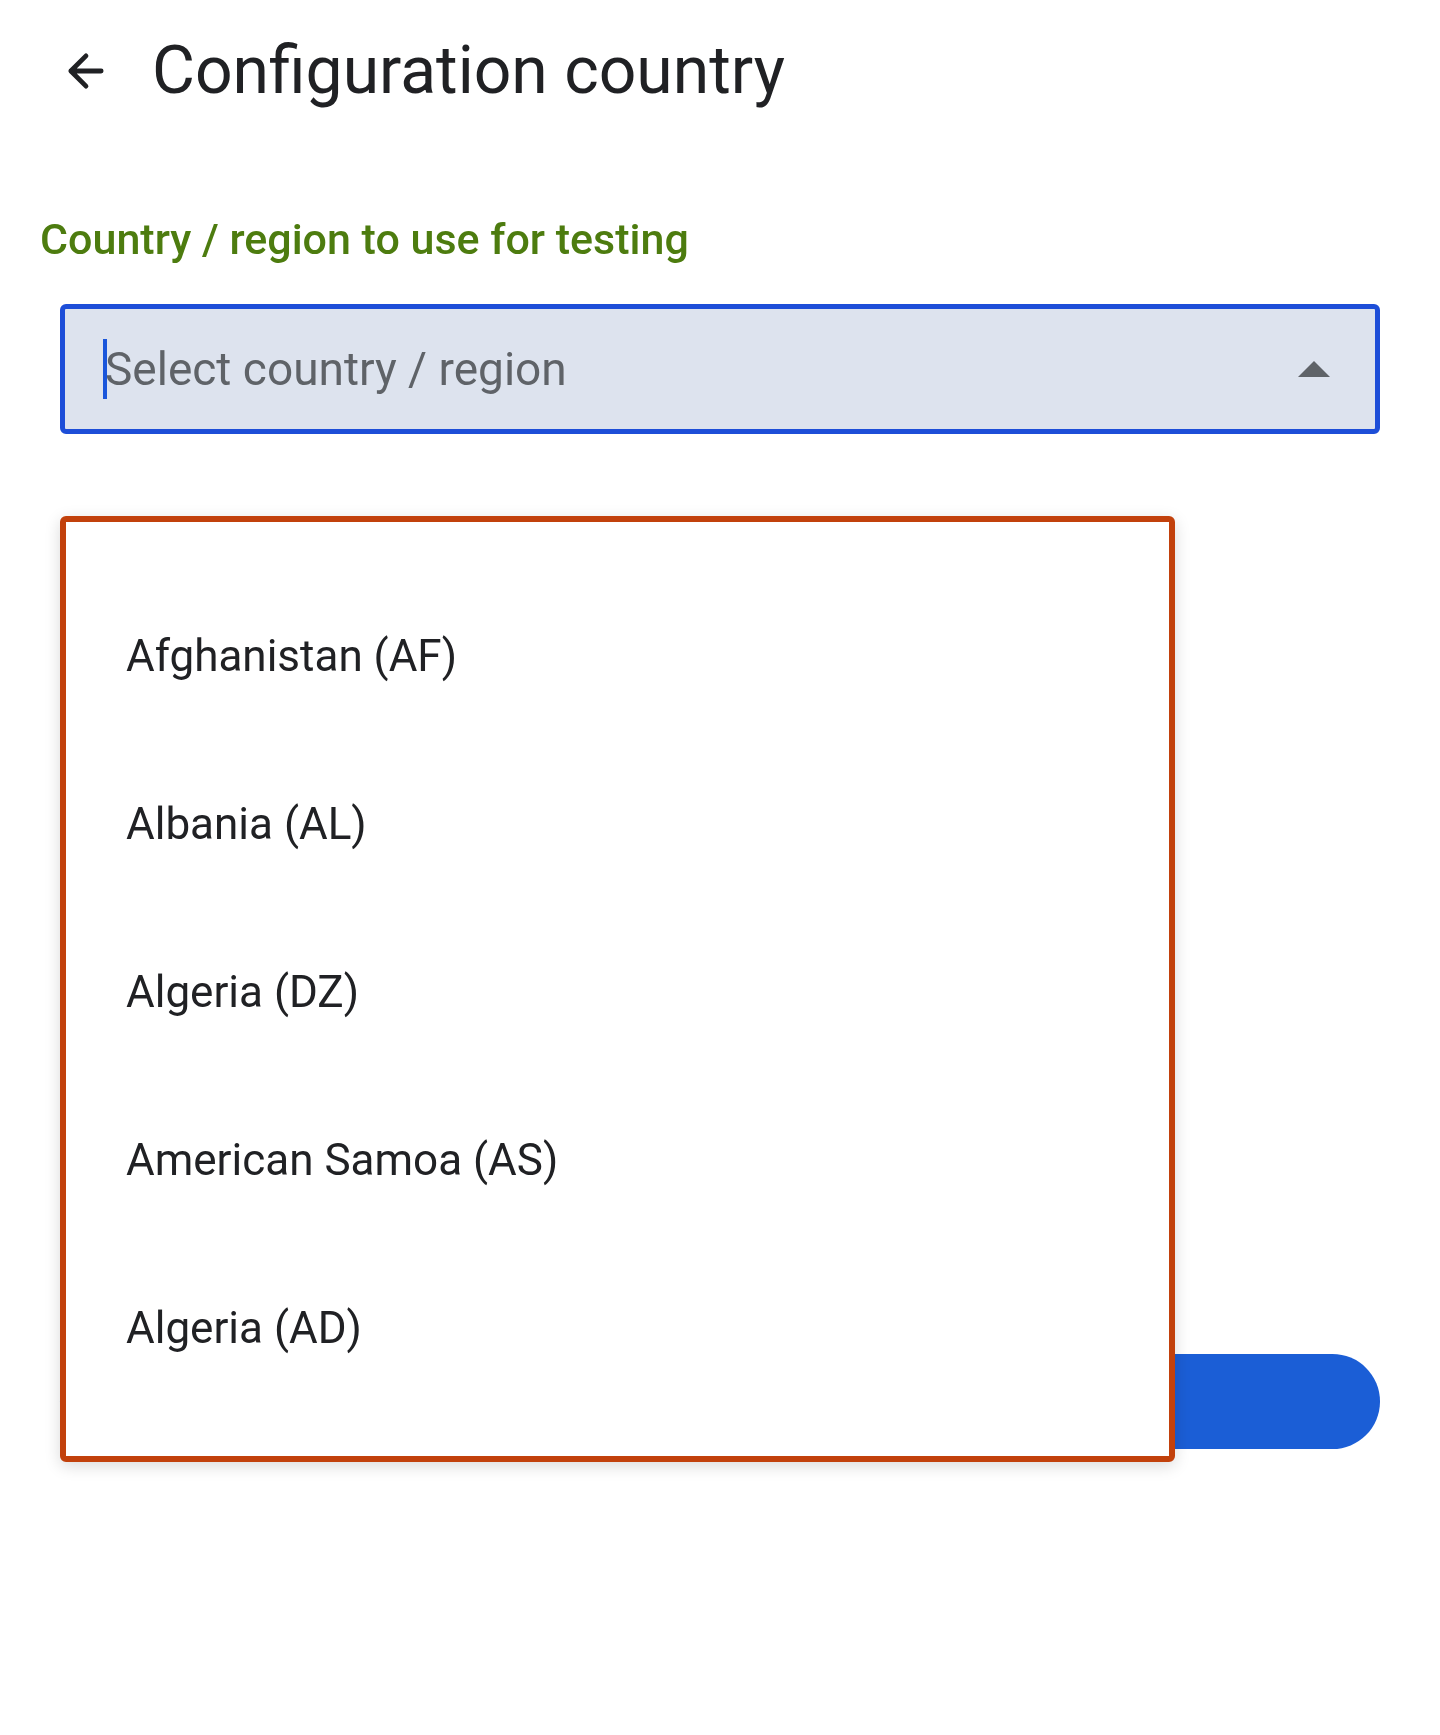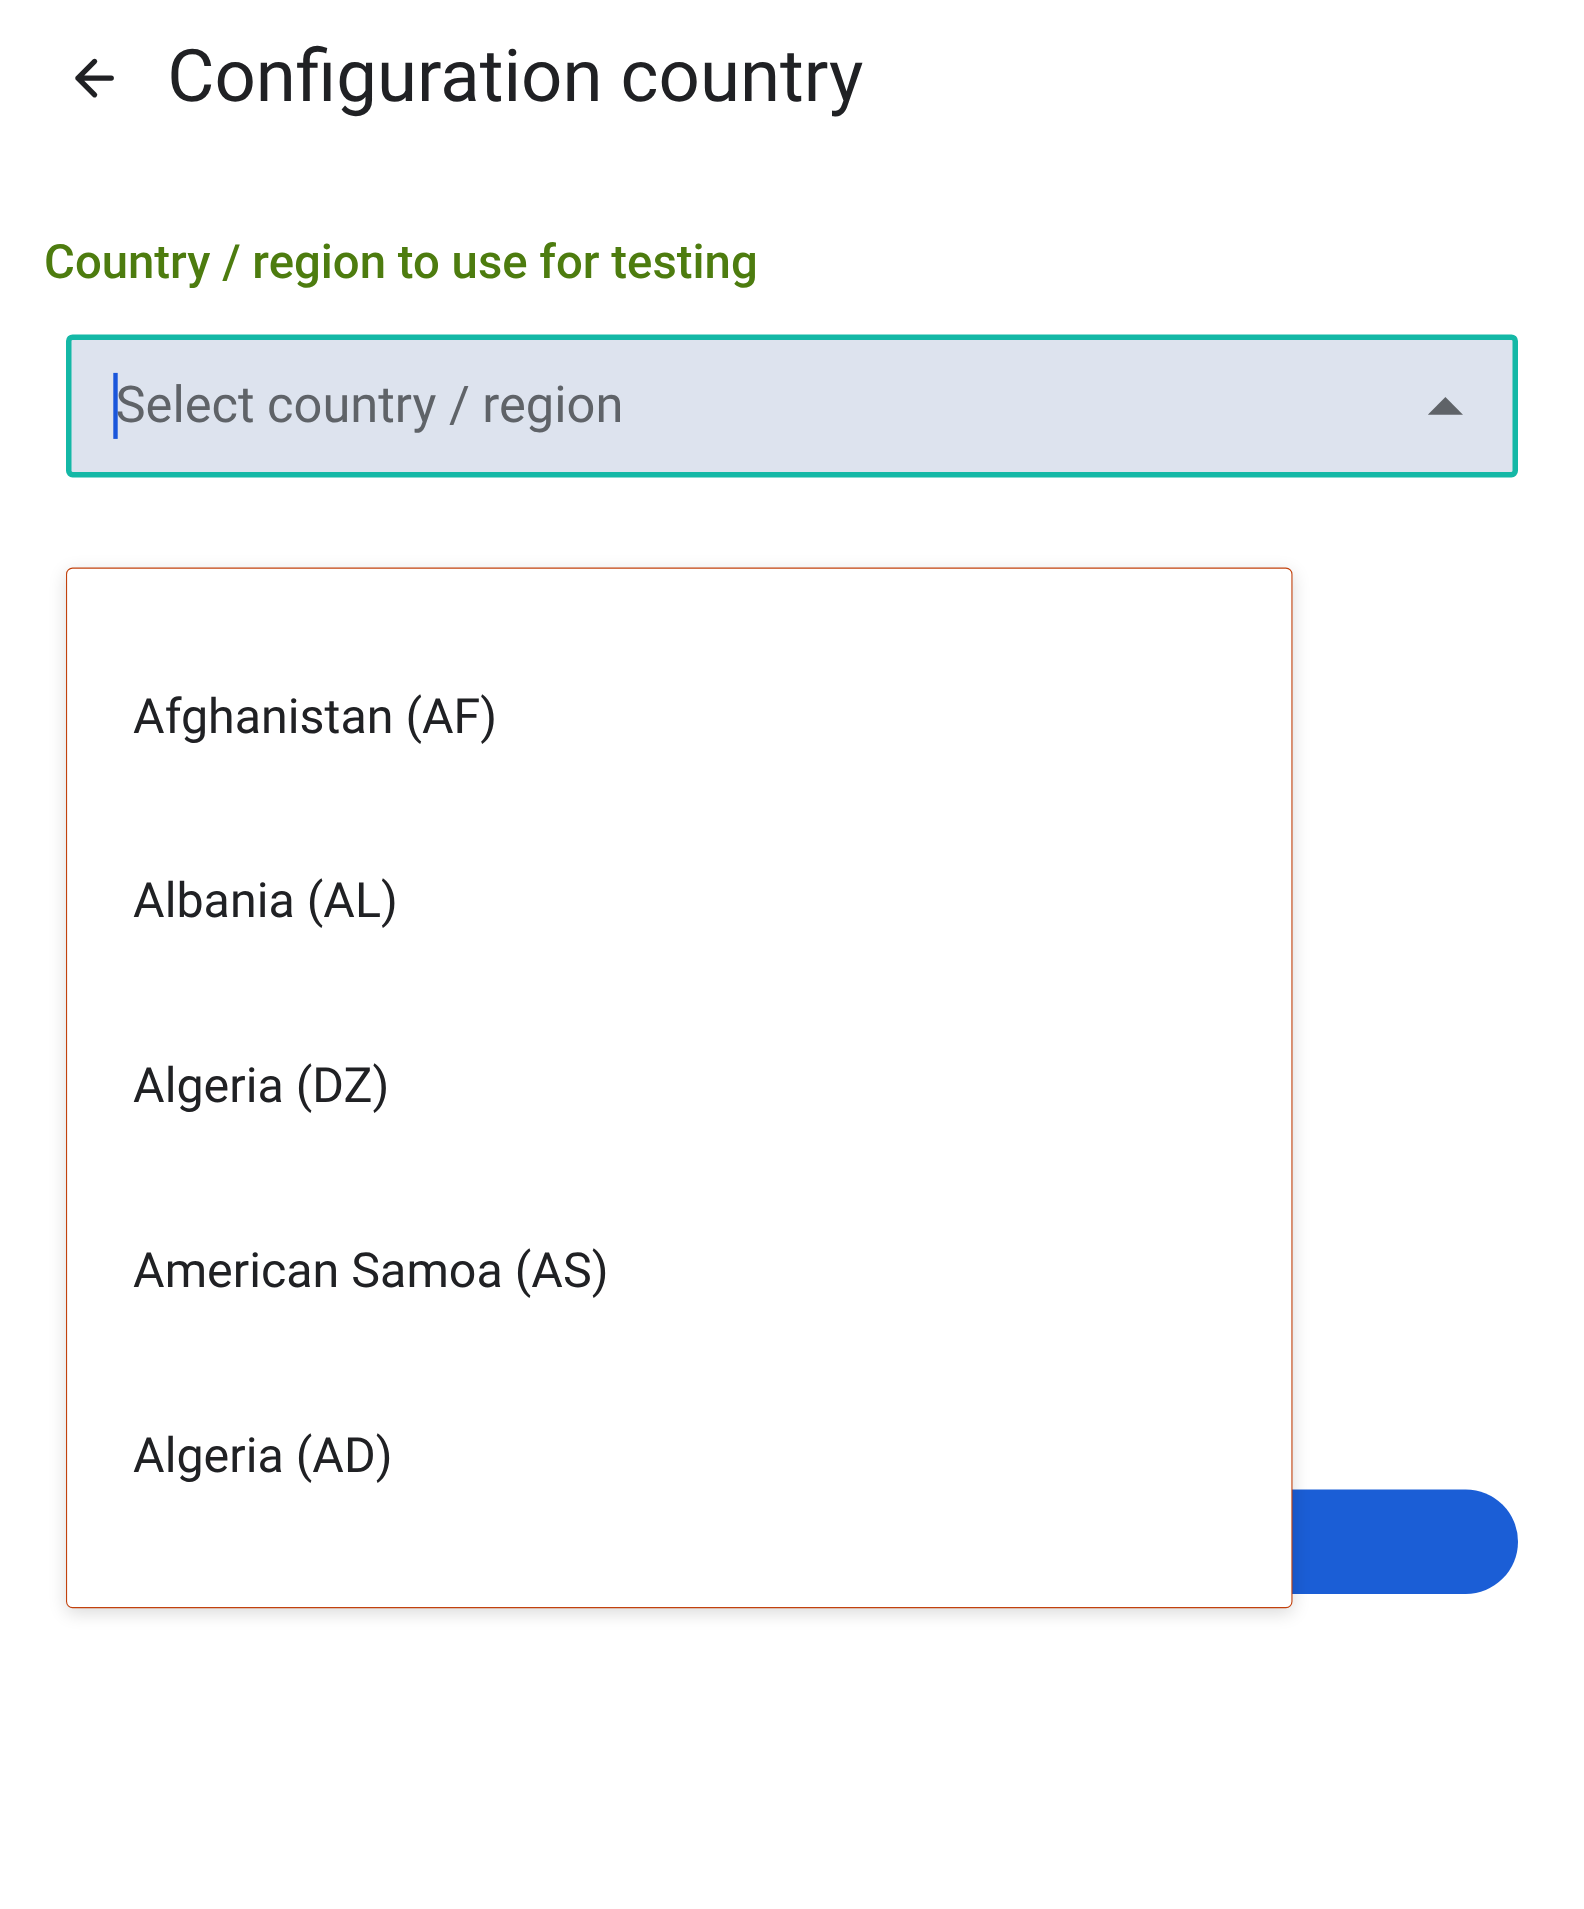--- a/index.html
+++ b/index.html
@@ -50,21 +50,21 @@
       margin-bottom: 40px;
       margin-left: -20px;
     }
     .select-wrapper {
       position: relative;
     }
     .select-box {
       width: 100%;
       height: 130px;
       background: #dde3ee;
-      border: 5px solid #14b8a6;
+      border: 5px solid #1d4ed8;
       border-radius: 6px;
       display: flex;
       align-items: center;
       padding: 0 40px;
       cursor: pointer;
       position: relative;
     }
     .select-placeholder {
       font-size: 46px;
       color: #5f6368;
@@ -89,21 +89,21 @@
       border-left: 16px solid transparent;
       border-right: 16px solid transparent;
       border-bottom: 16px solid #5f6368;
     }
     .dropdown-menu {
       position: absolute;
       top: 212px;
       left: 0;
       width: 1115px;
       background: #ffffff;
-      border: 1px solid #c2410c;
+      border: 6px solid #c2410c;
       border-radius: 6px;
       box-shadow: 0 4px 16px rgba(0,0,0,0.15);
       z-index: 10;
       height: 946px;
       overflow: hidden;
     }
     .dropdown-inner {
       padding-top: 50px;
     }
     .dropdown-item {

